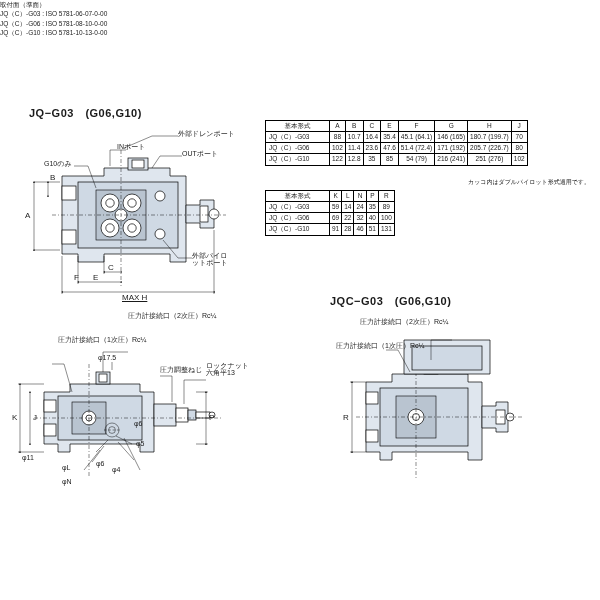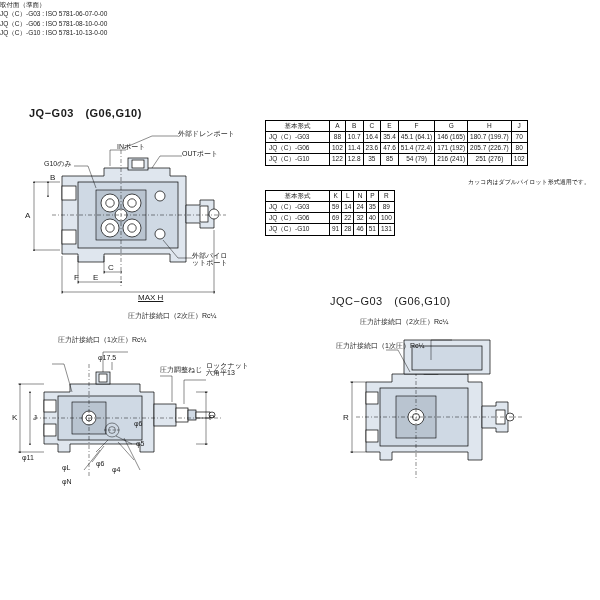--- a/index.html
+++ b/index.html
@@ -12,21 +12,21 @@
     overflow:hidden;
   }
   .page{position:absolute;left:0;top:0;width:600px;height:600px;}
 
   
   .t{position:absolute;white-space:pre;font-size:7px;line-height:1.05;}
   .t.sz8{font-size:8px;}
 
   
   #title-left{left:14px;top:108px;font-size:11px;font-weight:bold;letter-spacing:.5px;margin-left:15px;}
-  #title-right{left:330px;top:296px;font-size:11px;font-weight:normal;letter-spacing:.5px;}
+  #title-right{left:330px;top:296px;font-size:11px;font-weight:bold;letter-spacing:.5px;}
 
   
   table{border-collapse:collapse;}
   .tbl{position:absolute;font-size:6.5px;}
   .tbl td,.tbl th{
     border:0.6px solid #000;
     padding:1px 2px;
     text-align:center;
     font-weight:normal;
     line-height:1.25;
@@ -217,21 +217,21 @@
       <line class="ln-thin" x1="350" y1="452" x2="366" y2="452"></line>
     </g>
   </svg>
 
   <div class="t" style="left:178px;top:130px;">外部ドレンポート</div>
   <div class="t" style="left:117px;top:143px;">INポート</div>
   <div class="t" style="left:182px;top:150px;">OUTポート</div>
   <div class="t" style="left:44px;top:160px;">G10のみ</div>
   <div class="t" style="left:192px;top:252px;">外部パイロ
 ットポート</div>
-  <div class="t sz8" style="left:138px;top:294px;text-decoration:underline;">MAX H</div>
+  <div class="t sz8" style="left:122px;top:294px;text-decoration:underline;">MAX H</div>
   <div class="t sz8" style="left:25px;top:212px;">A</div>
   <div class="t sz8" style="left:50px;top:174px;">B</div>
   <div class="t sz8" style="left:108px;top:264px;">C</div>
   <div class="t sz8" style="left:93px;top:274px;">E</div>
   <div class="t sz8" style="left:74px;top:274px;">F</div>
 
   <div class="t" style="left:128px;top:312px;">圧力計接続口（2次圧）Rc¼</div>
   <div class="t" style="left:58px;top:336px;">圧力計接続口（1次圧）Rc¼</div>
   <div class="t" style="left:160px;top:366px;">圧力調整ねじ</div>
   <div class="t" style="left:206px;top:362px;">ロックナット

